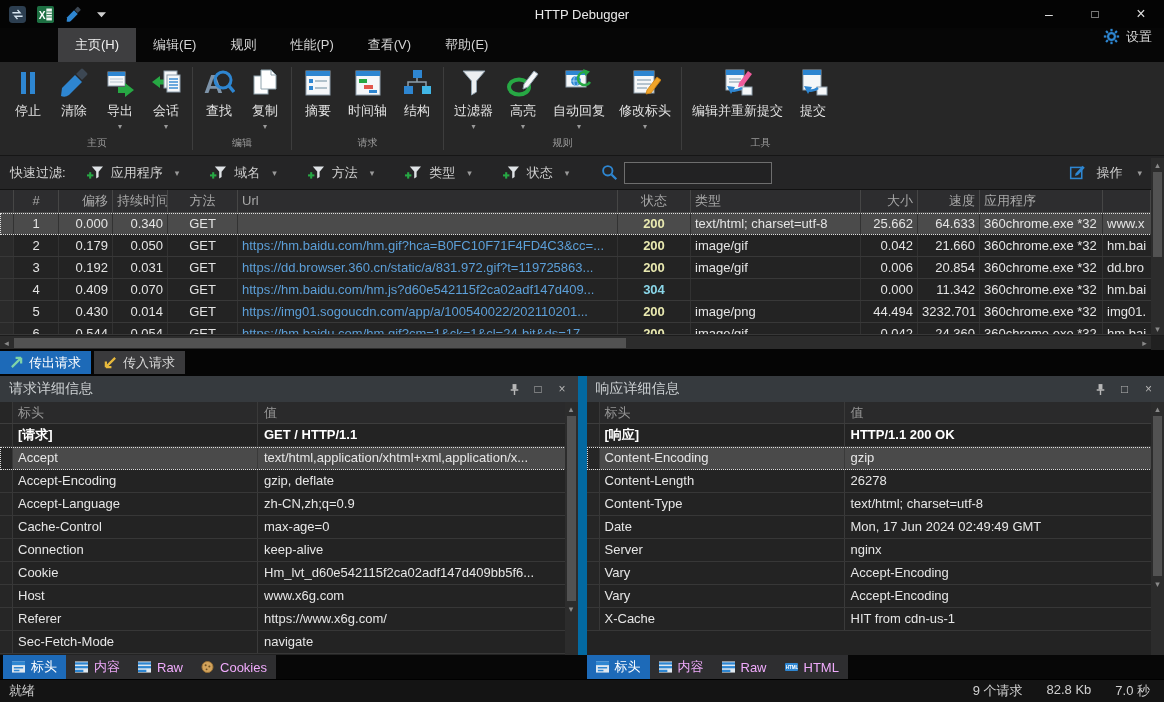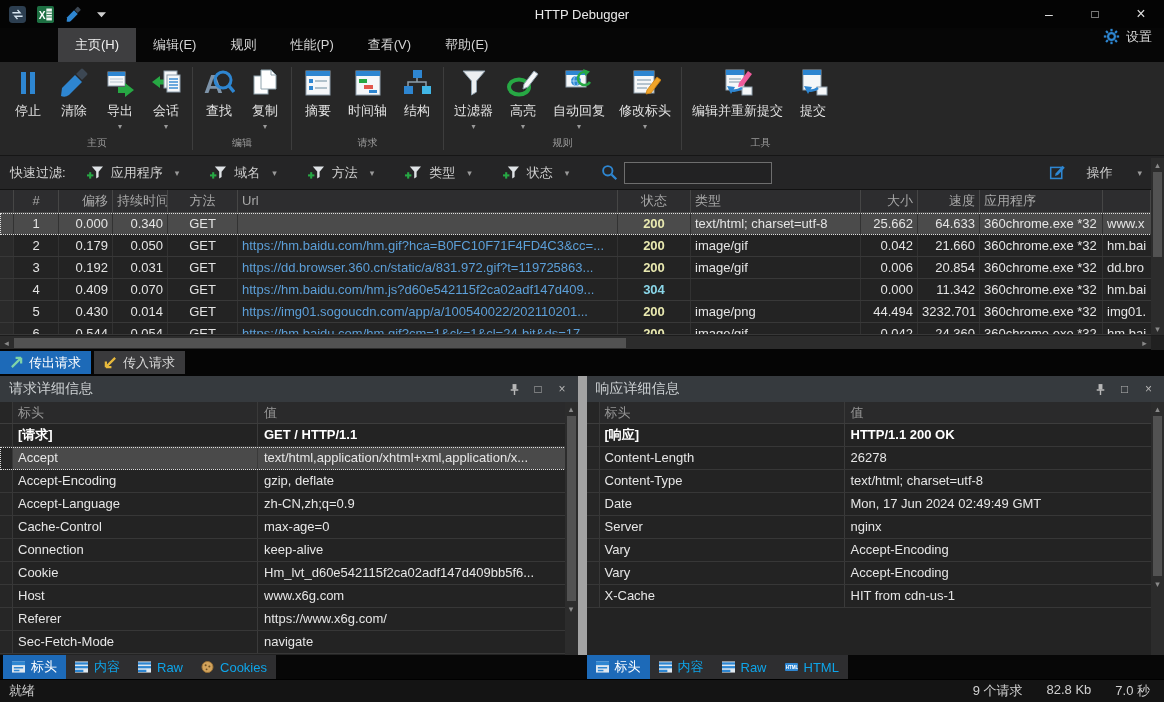--- a/index.html
+++ b/index.html
@@ -32,21 +32,21 @@
 .rg-label{text-align:center;color:#9c9c9c;font-size:10px;padding:2px 0 5px;}
 .rg-sep{width:1px;background:#3d3d3d;margin:5px 3px;}
 
 .midsection{flex:0 0 193px;background:#d946ef;position:relative;}
 .quickfilter{height:34px;background:#252526;display:flex;align-items:center;padding:0 22px 0 10px;border-bottom:1px solid #121212;}
 .qf-label{color:#d2d2d2;font-size:13px;margin-right:20px;}
 .qf-item{display:flex;align-items:center;gap:7px;color:#cfcfcf;font-size:13px;margin-right:30px;}
 .qf-caret{color:#9a9a9a;font-size:9px;margin-left:5px;}
 .qf-search{display:flex;align-items:center;margin-left:2px;}
 .search-input{width:148px;height:22px;background:#222223;border:1px solid #6e6e6e;color:#ddd;padding:0 5px;font-size:13px;margin-left:6px;outline:none;}
-.qf-actions{margin-left:auto;display:flex;align-items:center;gap:20px;color:#cfcfcf;font-size:13px;}
+.qf-actions{margin-left:auto;display:flex;align-items:center;gap:10px;color:#cfcfcf;font-size:13px;}
 
 .grid-header{display:flex;height:23px;background:#2d2d2f;border-bottom:1px solid #4a4a4a;padding-right:13px;}
 .gh-cell{color:#a8a8a8;font-size:13px;line-height:22px;border-right:1px solid #464646;overflow:hidden;white-space:nowrap;padding:0 4px;}
 .grid-body{height:122px;overflow:hidden;background:#232323;}
 .grid-row{display:flex;height:22px;border-bottom:1px solid #383838;background:#232323;}
 .grid-row.sel{background:#4b4b4b;outline:1px dotted #dedede;outline-offset:-1px;}
 .grid-row.partial{height:12px;overflow:hidden;}
 .gc{font-size:13px;line-height:21px;color:#e4e4e4;overflow:hidden;white-space:nowrap;padding:0 4px;border-right:1px solid #323232;}
 .gc.ind{background:#2a2a2a;}
 .grid-row.sel .gc.ind{background:transparent;}
@@ -61,42 +61,42 @@
 .vscroll .vbottom{margin-top:auto;}
 .hscroll{height:14px;background:#2c2c2c;position:relative;border-top:1px solid #1c1c1c;}
 .hthumb{position:absolute;left:14px;top:2px;height:10px;width:612px;background:#525252;}
 .hscroll .hright{position:absolute;right:13px;top:0;}
 .hcorner{position:absolute;right:0;top:0;width:13px;height:14px;background:#202020;}
 
 .flowtabs{flex:0 0 27px;background:#050505;display:flex;align-items:flex-start;padding:2px 0 0 0;gap:3px;}
 .flowtab{display:flex;align-items:center;gap:6px;height:23px;padding:0 10px;font-size:13px;background:#3a3a3c;color:#d8d8d8;}
 .flowtab.active{background:#1d6ab8;color:#fff;}
 
-.panels{flex:0 0 279px;display:flex;background:#a3a3a3;gap:9px;}
+.panels{flex:0 0 279px;display:flex;background:#0369a1;gap:9px;}
 .panel{flex:1;background:#232323;display:flex;flex-direction:column;min-width:0;}
 .panel-title{flex:0 0 26px;background:#363a3e;display:flex;align-items:center;padding:0 9px;color:#ccd0d2;font-size:14px;}
 .pt-icons{margin-left:auto;display:flex;gap:11px;color:#b5b5b5;font-size:12px;align-items:center;}
 .pt-ic{width:13px;height:13px;display:inline-flex;align-items:center;justify-content:center;}
 .panel-body{flex:1;position:relative;}
 .panel-colheader{height:22px;display:flex;background:#2a2a2b;border-bottom:1px solid #3d3d3d;padding-right:13px;}
 .pc{color:#969696;font-size:13px;line-height:21px;overflow:hidden;white-space:nowrap;}
 .p-ind{width:13px;border-right:1px solid #383838;background:#262626;flex:0 0 13px;}
 .pc-key,.p-key{width:245px;flex:0 0 245px;padding:0 6px 0 5px;border-right:1px solid #3a3a3a;overflow:hidden;white-space:nowrap;}
 .pc-val,.p-val{flex:1;padding:0 6px;overflow:hidden;white-space:nowrap;}
 .panel-rows{height:231px;overflow:hidden;}
 .p-row{display:flex;height:23px;border-bottom:1px solid #373737;padding-right:13px;font-size:13px;color:#e6e6e6;}
 .p-row .p-key,.p-row .p-val{line-height:22px;}
 .p-row.bold{font-weight:bold;color:#fff;}
 .p-row.sel{background:#4a4a4a;outline:1px dotted #dcdcdc;outline-offset:-1px;}
 .pscroll{position:absolute;right:0;top:0;bottom:0;width:13px;background:#2c2c2c;display:flex;flex-direction:column;}
 
 .paneltabs-row{flex:0 0 24px;background:#070707;display:flex;gap:3px;}
 .pt-half{flex:1;display:flex;min-width:0;}
 .ptab-strip{display:inline-flex;background:#2e2e30;margin-left:3px;height:24px;}
-.ptab{display:flex;align-items:center;gap:6px;padding:0 9px;font-size:13px;color:#0ea5e9;}
+.ptab{display:flex;align-items:center;gap:6px;padding:0 9px;font-size:13px;color:#f0abfc;}
 .ptab.active{background:#1d6ab8;color:#fff;}
 
 .statusbar{flex:0 0 23px;background:#141414;border-top:1px solid #000;display:flex;align-items:center;padding:0 14px 0 9px;color:#d0d0d0;font-size:13px;}
 .sb-right{margin-left:auto;display:flex;gap:24px;}
 </style>
 </head>
 <body>
 
 <div class="app">
 
@@ -733,20 +733,25 @@
             <div class="p-ind"></div>
             <div class="pc pc-key">标头</div>
             <div class="pc pc-val">值</div>
           </div>
         <div class="panel-rows" id="res-rows">
             <div class="p-row bold">
               <div class="p-ind"></div>
               <div class="p-key">[响应]</div>
               <div class="p-val">HTTP/1.1 200 OK</div>
             </div>
+            <div class="p-row sel">
+              <div class="p-ind"></div>
+              <div class="p-key">Content-Encoding</div>
+              <div class="p-val">gzip</div>
+            </div>
             <div class="p-row">
               <div class="p-ind"></div>
               <div class="p-key">Content-Length</div>
               <div class="p-val">26278</div>
             </div>
             <div class="p-row">
               <div class="p-ind"></div>
               <div class="p-key">Content-Type</div>
               <div class="p-val">text/html; charset=utf-8</div>
             </div>

